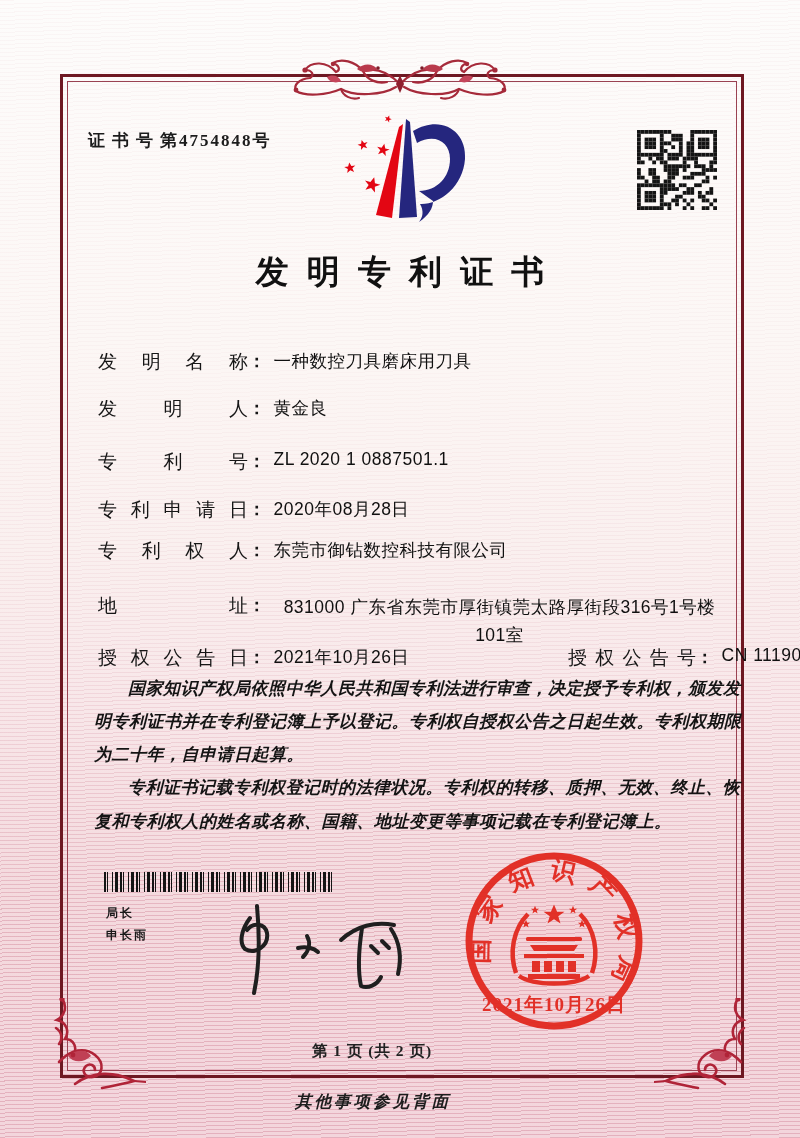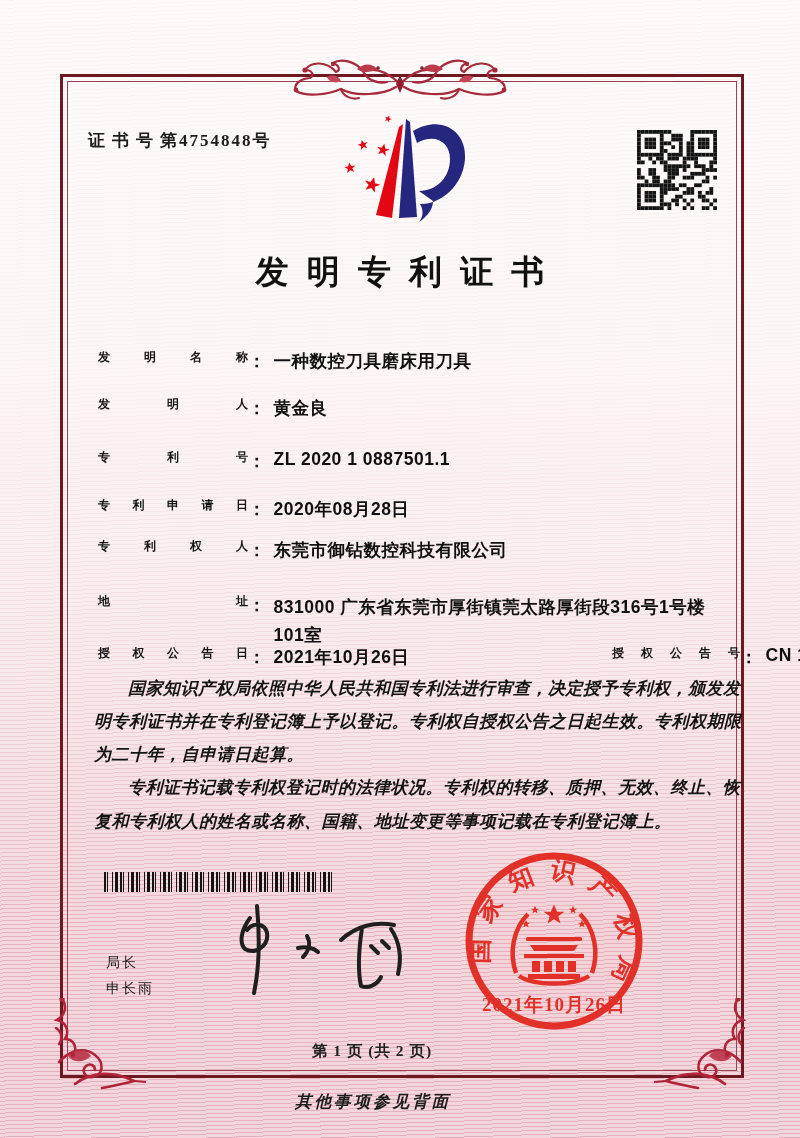--- a/index.html
+++ b/index.html
@@ -13,35 +13,35 @@
   .frame{position:absolute;left:60px;top:74px;width:678px;height:998px;border:3px solid #6e1822;}
   .frame-inner{position:absolute;left:4px;top:4px;right:4px;bottom:4px;border:1px solid #9a4252;}
   .cert-no{position:absolute;left:88px;top:129px;font-size:17px;font-weight:700;color:#1c1c1c;}
   .cert-no .lab{letter-spacing:7px;}
   .cert-no .val{letter-spacing:2px;}
   .qr{position:absolute;left:637px;top:130px;width:80px;height:80px;}
   .logo{position:absolute;left:336px;top:106px;width:150px;height:128px;}
   .title{position:absolute;left:0;top:250px;width:800px;text-align:center;
     font-size:33px;font-weight:700;color:#111;letter-spacing:0.55em;padding-left:0.55em;box-sizing:border-box;}
   .frow{position:absolute;left:98px;white-space:nowrap;}
-  .flabel{display:inline-block;width:150px;font-size:12px;font-weight:700;color:#161616;
+  .flabel{display:inline-block;width:150px;font-size:19px;font-weight:400;color:#161616;
     text-align:justify;text-align-last:justify;vertical-align:top;}
   .fcolon{font-size:17.5px;font-weight:700;color:#161616;margin-right:8px;vertical-align:top;}
   .fvalue{display:inline-block;font-family:"Liberation Sans","DejaVu Sans",sans-serif;
-    font-size:17.5px;font-weight:700;color:#101010;vertical-align:top;letter-spacing:0.5px;}
+    font-size:17.5px;font-weight:400;color:#101010;vertical-align:top;letter-spacing:0.5px;text-align:center;}
   .addr{white-space:normal;}
   .addr .fvalue{width:452px;line-height:1.6;}
   .grant-right{position:absolute;left:470px;top:0;white-space:nowrap;}
-  .grant-right .flabel{width:128px;margin-left:44px;}
+  .grant-right .flabel{width:128px;}
   .paras{position:absolute;left:94px;top:672px;width:652px;font-size:17px;line-height:1.95;
     color:#141414;font-weight:600;font-style:italic;}
   .paras p{margin:0;text-indent:2em;letter-spacing:0.5px;}
   .barcode{position:absolute;left:104px;top:872px;width:228px;height:20px;
     background:repeating-linear-gradient(90deg,#141414 0 2px,transparent 2px 3px,#141414 3px 4px,transparent 4px 8px,#141414 8px 9px,transparent 9px 11px,#141414 11px 14px,transparent 14px 16px);}
-  .director{position:absolute;left:106px;top:950px;font-size:14px;font-weight:400;color:#1a1a1a;line-height:1.85;letter-spacing:2px;}
+  .director{position:absolute;left:106px;top:902px;font-size:12px;font-weight:700;color:#1a1a1a;line-height:1.85;letter-spacing:2px;}
   .signature{position:absolute;left:210px;top:896px;width:230px;height:108px;}
   .seal{position:absolute;left:459px;top:846px;width:190px;height:190px;opacity:0.93;}
   .page-number{position:absolute;left:0;top:1041px;width:800px;text-align:center;
     transform:translateX(-28px);font-size:15.5px;font-weight:700;color:#222;letter-spacing:1px;}
   .footer-note{position:absolute;left:0;top:1091px;width:800px;text-align:center;transform:translateX(-27px);
     font-size:16.5px;font-weight:700;font-style:italic;color:#1d1d1d;letter-spacing:3px;}
   .orn-top{position:absolute;left:283px;top:44px;width:234px;height:62px;}
   .orn-bl{position:absolute;left:50px;top:998px;width:96px;height:92px;}
   .orn-br{position:absolute;left:654px;top:998px;width:96px;height:92px;transform:scaleX(-1);}
 </style>

